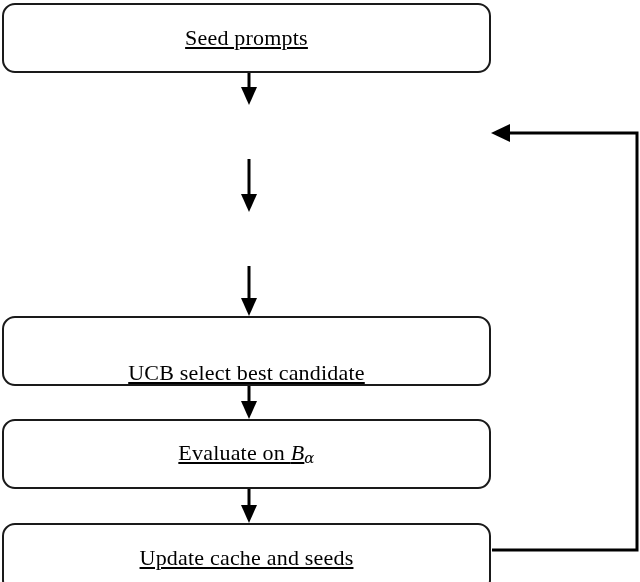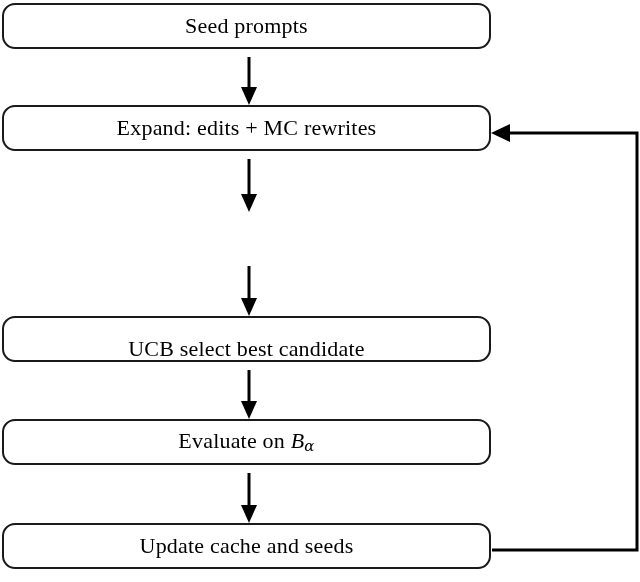--- a/index.html
+++ b/index.html
@@ -12,28 +12,29 @@
     width: 640px;
     height: 582px;
     background: #ffffff;
     overflow: hidden;
     font-family: "Liberation Serif", "DejaVu Serif", serif;
   }
   .node {
     position: absolute;
     left: 2px;
     width: 489px;
-    height: 46px;
+    height: 70px;
     box-sizing: border-box;
     border: 2px solid #1a1a1a;
     border-radius: 13px;
     background: #ffffff;
     display: flex;
     align-items: center;
     justify-content: center;
+    text-decoration: underline;
   }
   .node-label {
     font-size: 22px;
     line-height: 1;
     color: #000000;
     letter-spacing: 0.2px;
     white-space: nowrap;
   }
   .mathvar {
     font-style: italic;
@@ -112,23 +113,20 @@
     <g>
       <polyline points="492,550 637,550 637,133 503,133"></polyline>
       <polygon points="491,133 510,124 510,142"></polygon>
     </g>
   </svg>
 
   <div class="node n1">
     <span class="node-label">Seed prompts</span>
   </div>
 
-  <div class="node n2">
-    <span class="node-label">Expand: edits + MC rewrites</span>
-  </div>
 
 
   <div class="node n4">
     <span class="node-label">UCB select best candidate</span>
   </div>
 
   <div class="node n5">
     <span class="node-label"><span>Evaluate on </span><span class="mathvar"><span>B</span><sub class="greek">α</sub></span></span>
   </div>
 

